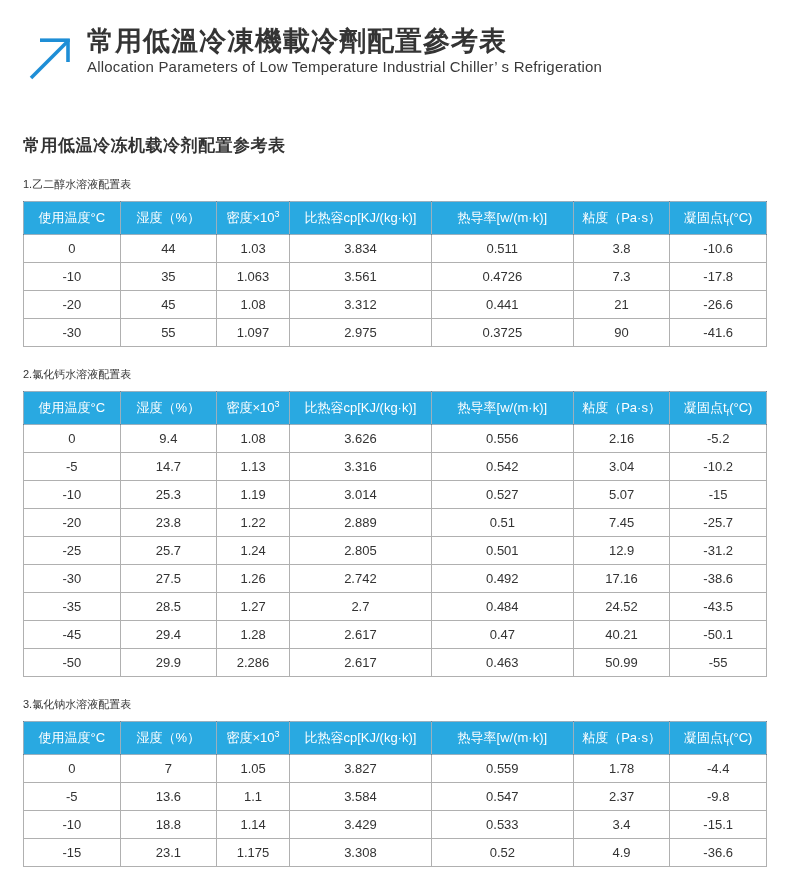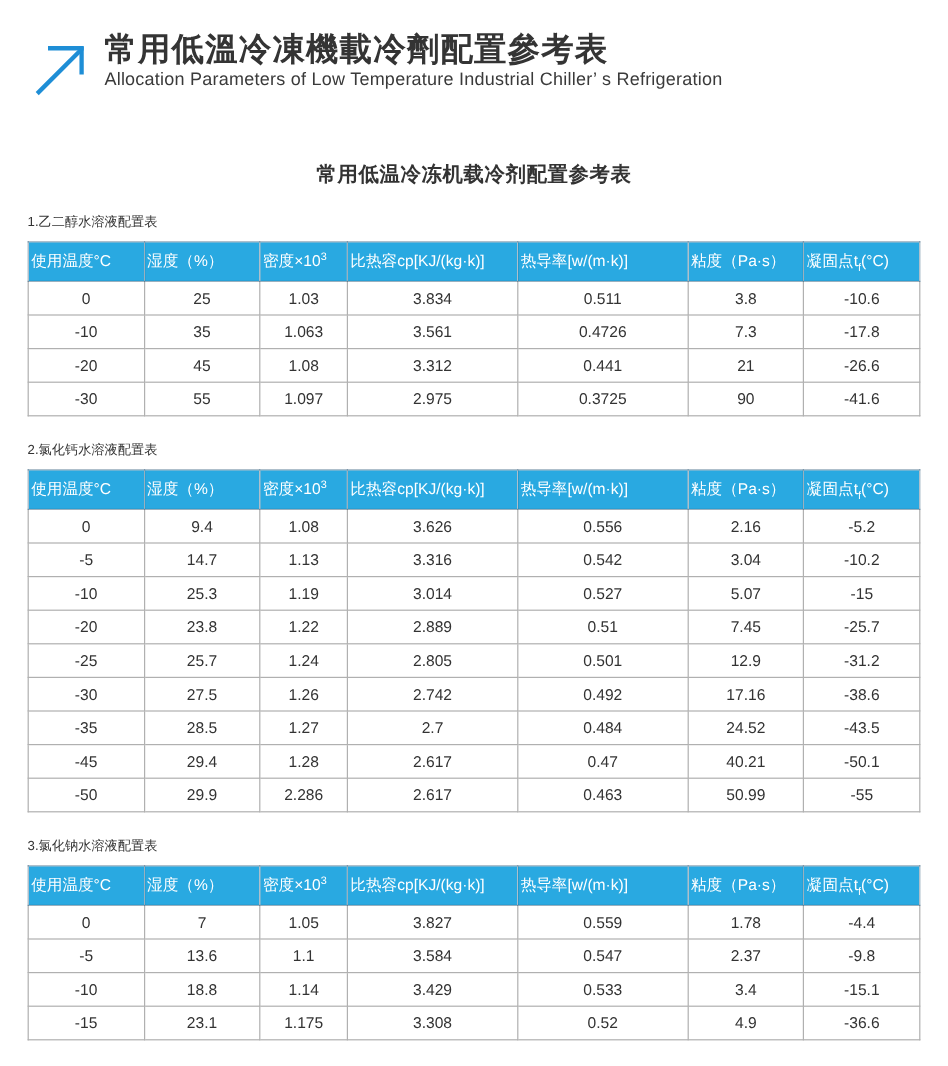--- a/index.html
+++ b/index.html
@@ -23,36 +23,36 @@
   .brand-icon{width:56px;height:56px;flex:0 0 56px;margin-top:2px;}
   .brand-text{margin-left:8px;}
   .brand-title{
     font-size:27px;font-weight:bold;color:#343434;
     line-height:1.15;letter-spacing:1px;
   }
   .brand-sub{font-size:15px;color:#3a3a3a;margin-top:1px;letter-spacing:0.2px;}
 
   
   .doc-title{
-    text-align:center;font-size:17px;font-weight:bold;color:#333;
+    text-align:left;font-size:17px;font-weight:bold;color:#333;
     margin-top:50px;letter-spacing:0.5px;
   }
 
   .section-label{font-size:11px;color:#333;margin:20px 0 9px;}
   .section:first-of-type .section-label{margin-top:16px;}
 
   table{
     width:100%;border-collapse:collapse;table-layout:fixed;
     border:1px solid var(--grid-dark);
   }
   th{
     background:var(--blue);color:#ffffff;font-weight:normal;
     font-size:13px;height:33px;padding:0 2px;
     border:1px solid rgba(30,80,110,0.45);
-    text-align:left;white-space:nowrap;overflow:hidden;
+    text-align:center;white-space:nowrap;overflow:hidden;
   }
   td{
     border:1px solid var(--grid);text-align:center;
     font-size:13px;color:#333;height:28px;padding:0 2px;
     white-space:nowrap;
   }
   sup{font-size:9px;vertical-align:super;line-height:0;}
   sub{font-size:9px;vertical-align:sub;line-height:0;}
 </style>
 </head>
@@ -97,21 +97,21 @@
             <th>密度×10<sup>3</sup></th>
             <th>比热容cp[KJ/(kg·k)]</th>
             <th>热导率[w/(m·k)]</th>
             <th>粘度（Pa·s）</th>
             <th>凝固点t<sub>f</sub>(°C)</th>
           </tr>
         </thead>
       <tbody>
           <tr>
             <td>0</td>
-            <td>25</td>
+            <td>44</td>
             <td>1.03</td>
             <td>3.834</td>
             <td>0.511</td>
             <td>3.8</td>
             <td>-10.6</td>
           </tr>
           <tr>
             <td>-10</td>
             <td>35</td>
             <td>1.063</td>

